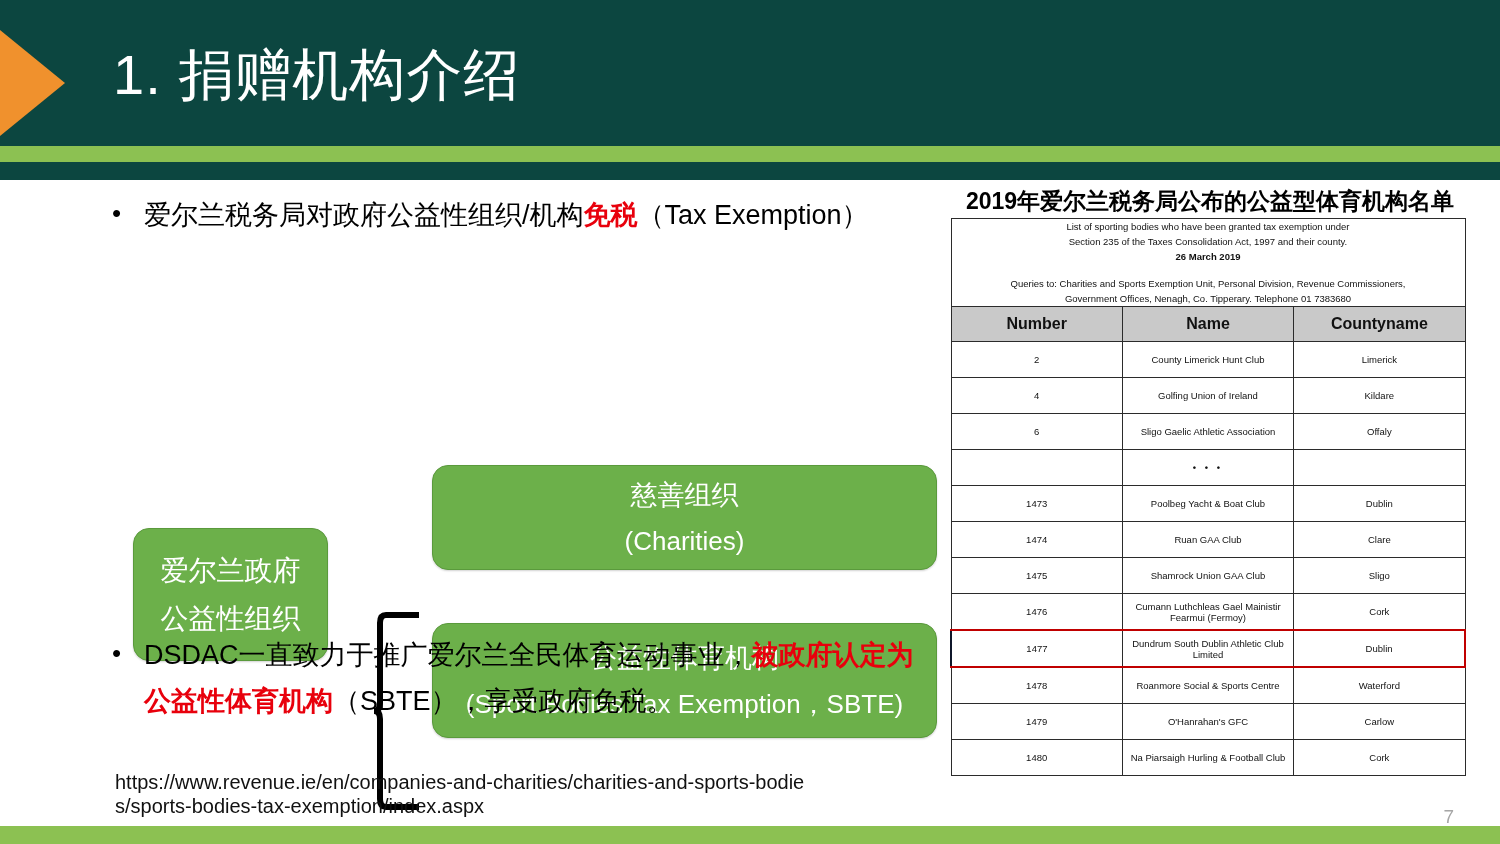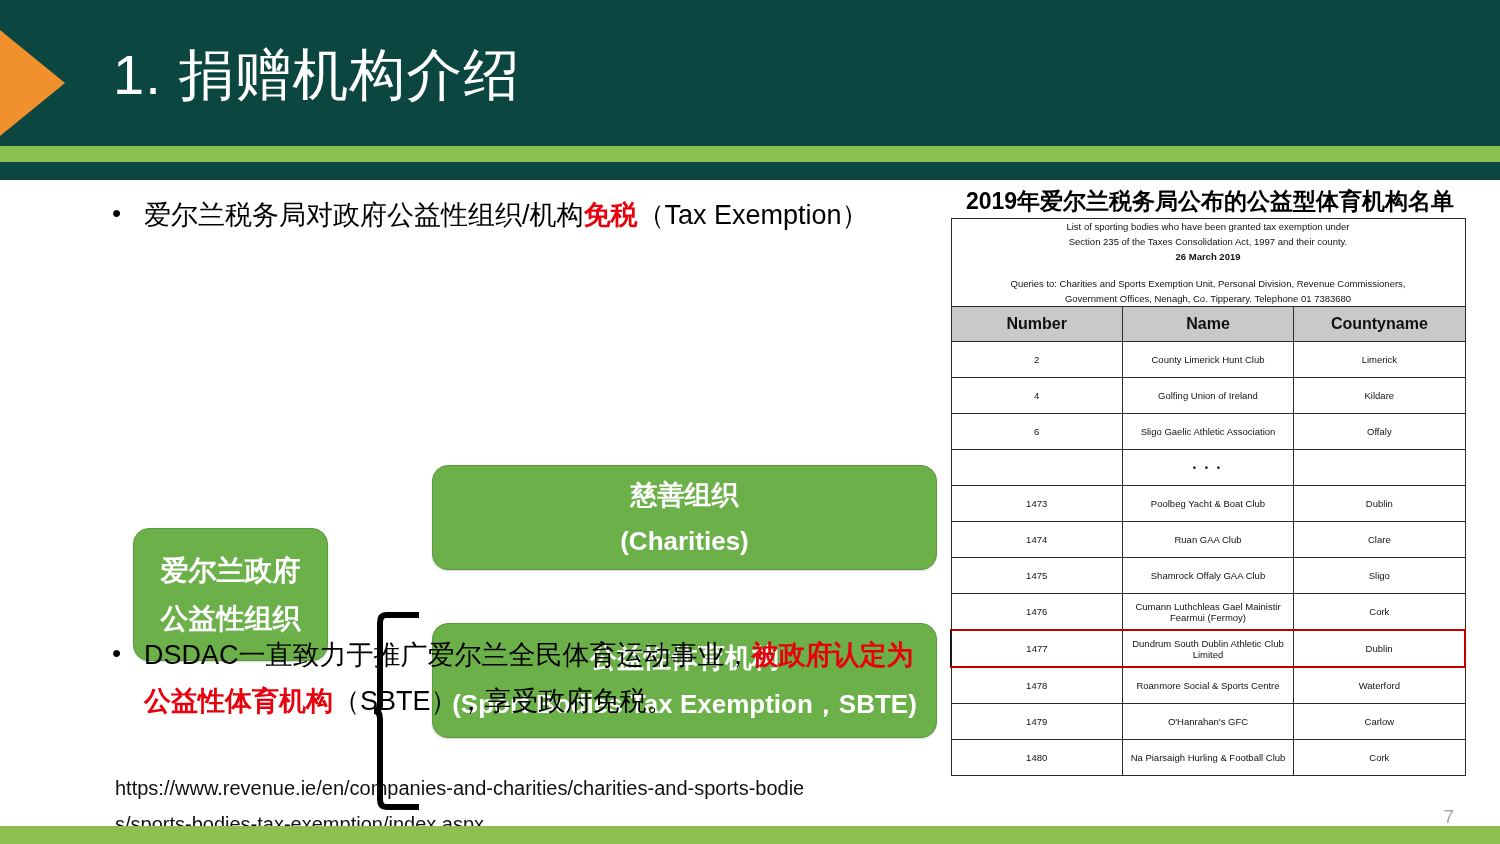--- a/index.html
+++ b/index.html
@@ -105,21 +105,21 @@
 
   
   .diagram { position: absolute; left: 0; top: 110px; width: 945px; height: 290px; }
 
   .green-box {
     position: absolute;
     background: #6cb04a;
     border: 1px solid #5a9a3c;
     border-radius: 16px;
     color: #ffffff;
-    font-weight: bold;
+    font-weight: normal;
     display: flex;
     flex-direction: column;
     align-items: center;
     justify-content: center;
     box-sizing: border-box;
     box-shadow: 0 1px 2px rgba(0,0,0,0.18);
   }
   .box-parent {
     left: 133px;
     top: 248px;
@@ -156,21 +156,21 @@
     height: 202px;
   }
 
   
   .url-text {
     position: absolute;
     left: 115px;
     top: 770px;
     width: 700px;
     font-size: 20px;
-    line-height: 36px;
+    line-height: 24px;
     color: #111;
     word-break: break-all;
   }
 
   
   .table-title {
     position: absolute;
     left: 952px;
     top: 186px;
     width: 516px;
@@ -334,21 +334,21 @@
             <td class="col-name">Poolbeg Yacht &amp; Boat Club</td>
             <td class="col-county">Dublin</td>
           </tr>
           <tr>
             <td class="col-num">1474</td>
             <td class="col-name">Ruan GAA Club</td>
             <td class="col-county">Clare</td>
           </tr>
           <tr>
             <td class="col-num">1475</td>
-            <td class="col-name">Shamrock Offaly GAA Club</td>
+            <td class="col-name">Shamrock Union GAA Club</td>
             <td class="col-county">Sligo</td>
           </tr>
           <tr>
             <td class="col-num">1476</td>
             <td class="col-name">Cumann Luthchleas Gael Mainistir Fearmui (Fermoy)</td>
             <td class="col-county">Cork</td>
           </tr>
           <tr class="highlight-row">
             <td class="col-num">1477</td>
             <td class="col-name">Dundrum South Dublin Athletic Club Limited</td>

